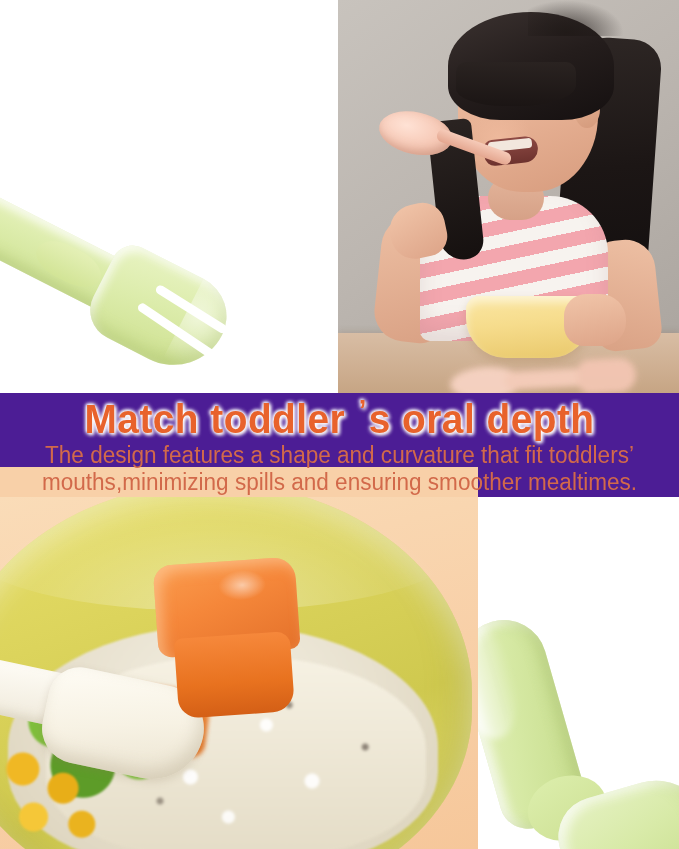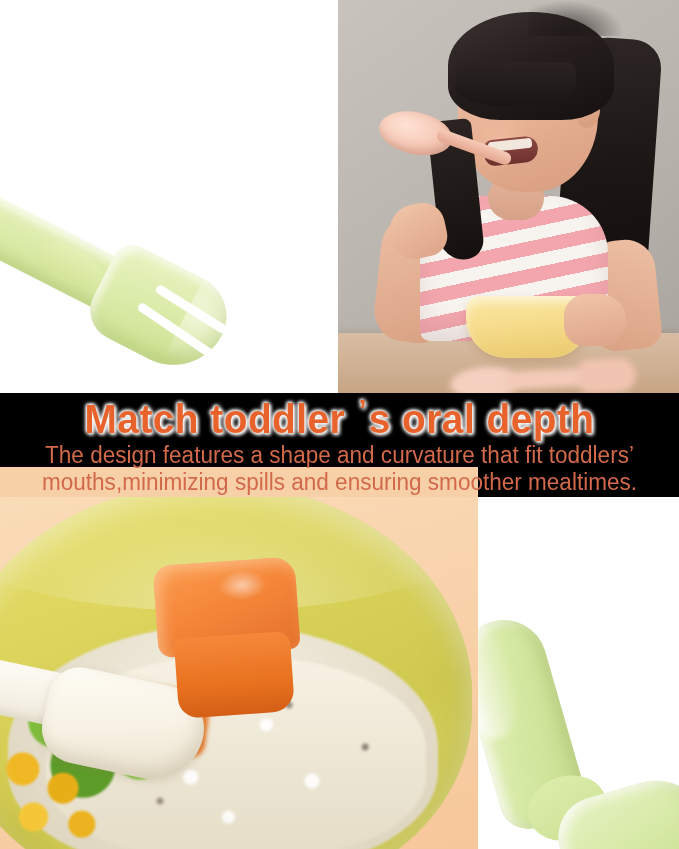--- a/index.html
+++ b/index.html
@@ -6,21 +6,21 @@
   html,body{margin:0;padding:0;background:#ffffff;}
   body{
     font-family:"Liberation Sans", sans-serif;
     -webkit-font-smoothing:antialiased;
   }
   #page{
     position:relative;
     width:679px;
     height:849px;
     overflow:hidden;
-    background:#000000;
+    background:#4c1d95;
     text-decoration:underline;
   }
 
   
   .abs{position:absolute;}
 
   
   #panel-fork-white{
     left:0;top:0;width:338px;height:393px;
     background:#ffffff;

